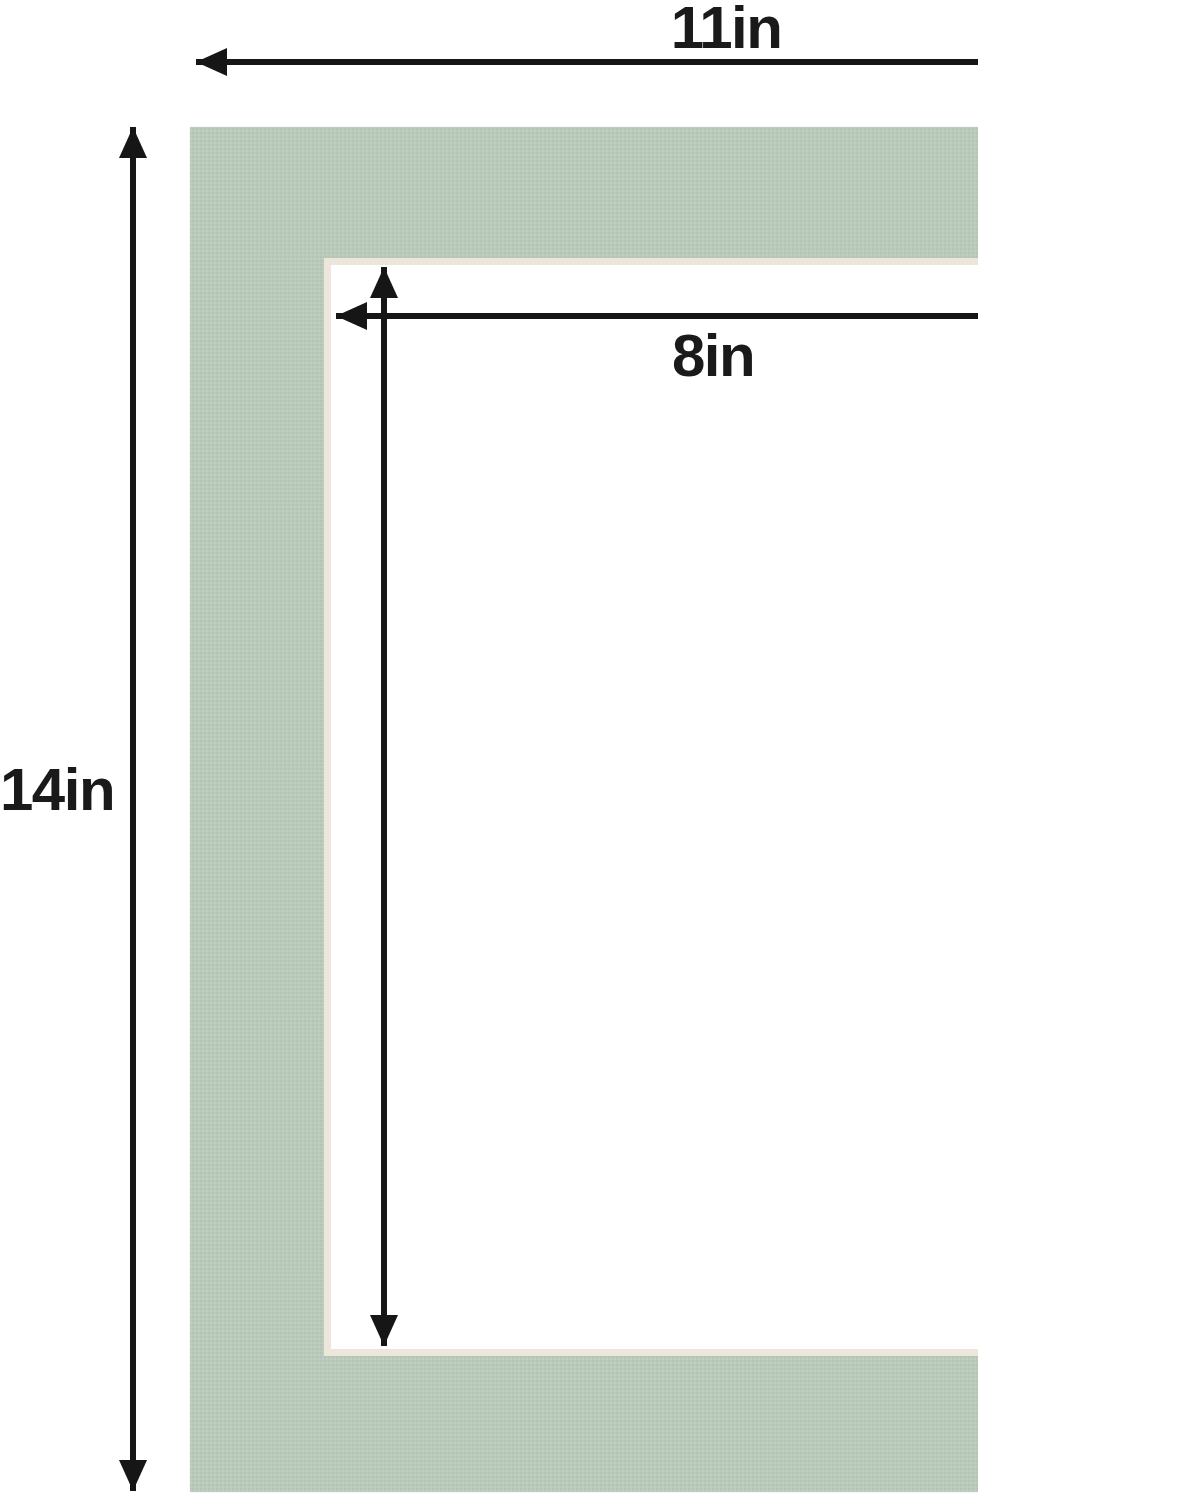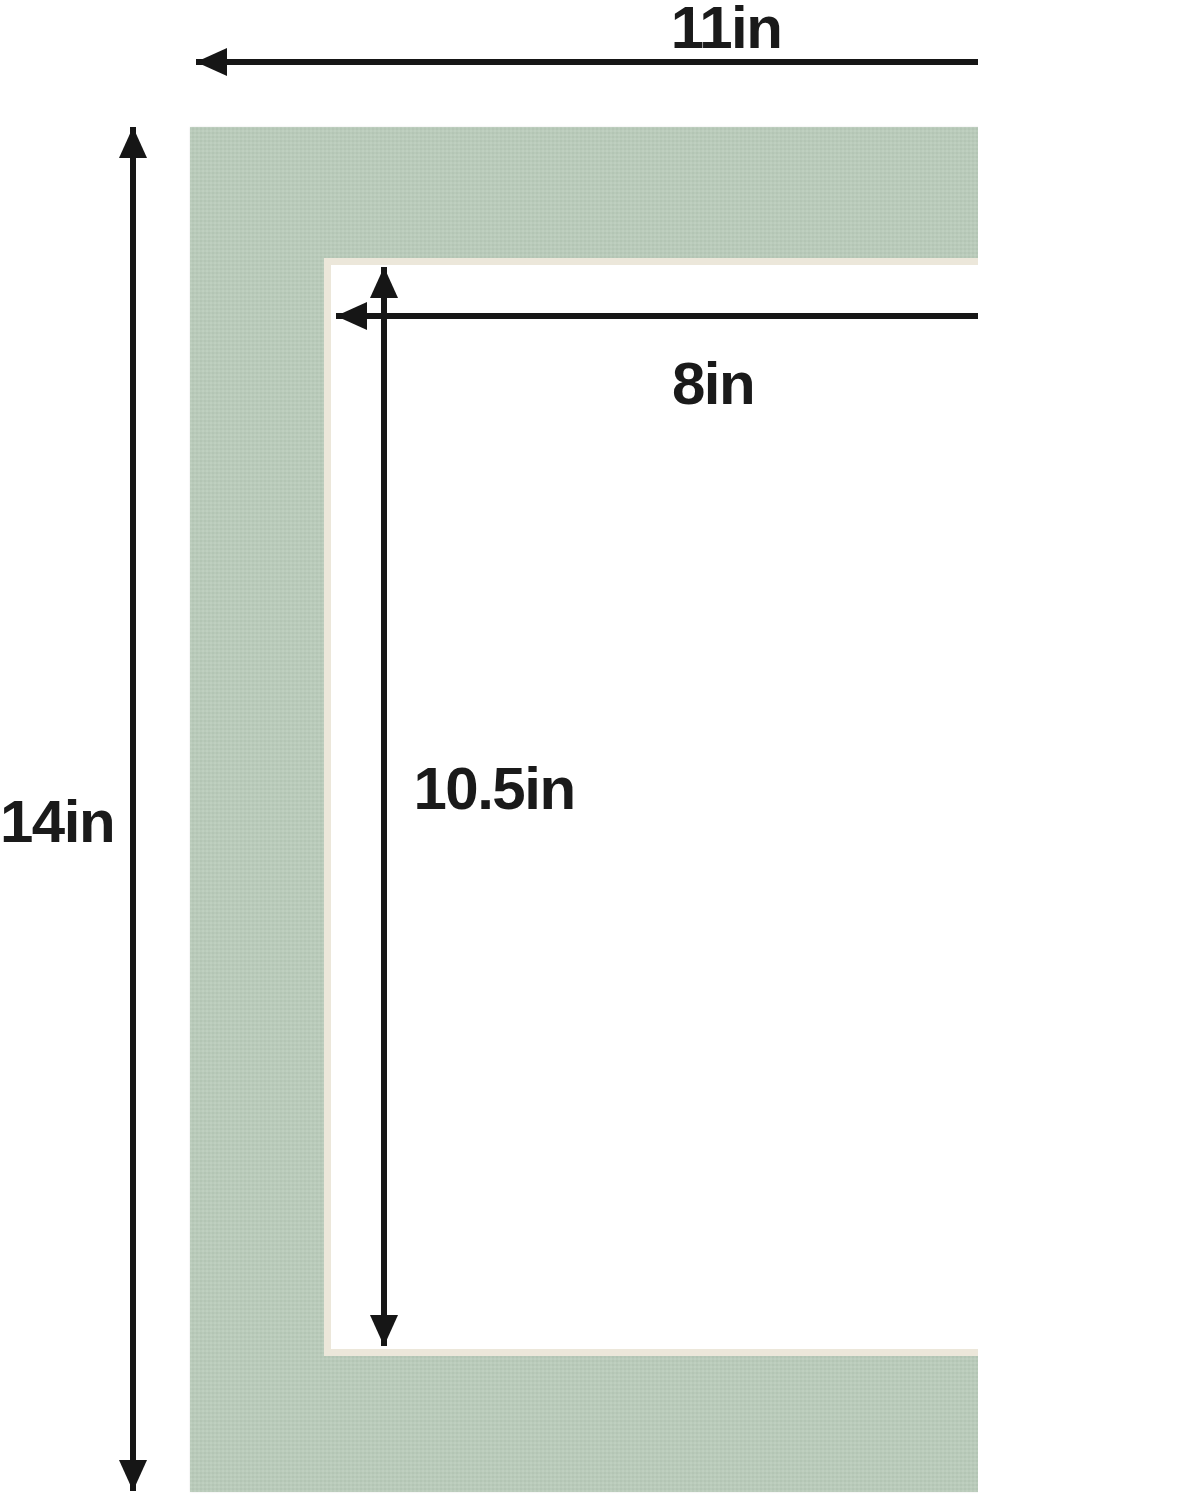--- a/index.html
+++ b/index.html
@@ -62,22 +62,22 @@
     position: absolute;
     transform: translate(-50%, -50%);
     font-size: 60px;
     font-weight: 700;
     letter-spacing: -1.5px;
     color: var(--color-label-text);
     white-space: nowrap;
     line-height: 1;
   }
   .label-outer-width   { left: 726px; top: 28px;  }
-  .label-outer-height  { left: 57px;  top: 822px; }
-  .label-opening-width { left: 713px; top: 384px; }
+  .label-outer-height  { left: 57px;  top: 790px; }
+  .label-opening-width { left: 713px; top: 356px; }
   .label-opening-height{ left: 494px; top: 789px; }
 </style>
 </head>
 <body>
 
 <div class="canvas">
 
   <div class="mat">
     <div class="opening"></div>
   </div>
@@ -93,15 +93,14 @@
     <line x1="336" y1="316" x2="1023" y2="316" marker-start="url(#ah)" marker-end="url(#ah)"></line>
     <line x1="384" y1="267" x2="384" y2="1346" marker-start="url(#ah)" marker-end="url(#ah)"></line>
   </svg>
 
   <div class="dim-label label-outer-width">11in</div>
 
   <div class="dim-label label-outer-height">14in</div>
 
   <div class="dim-label label-opening-width">8in</div>
 
-  <div class="dim-label label-opening-height">10.5in</div>
 
 </div>
 
 </body></html>

